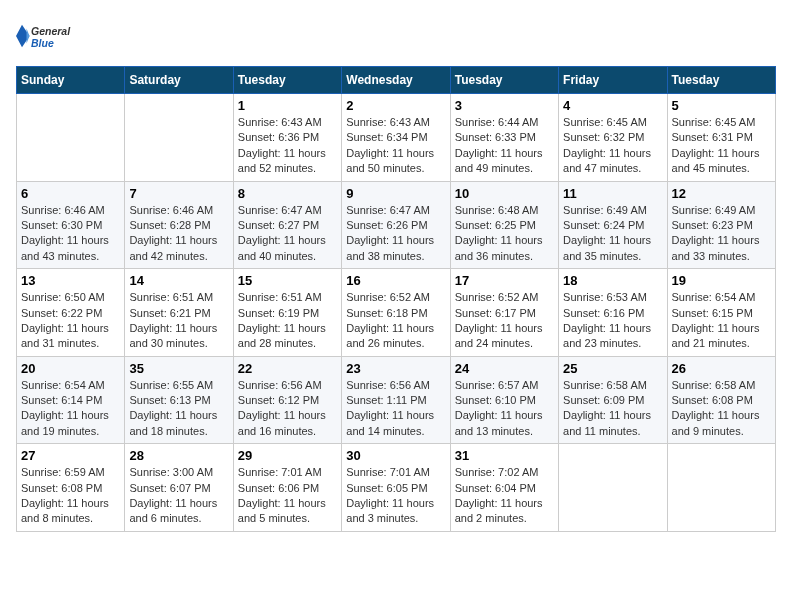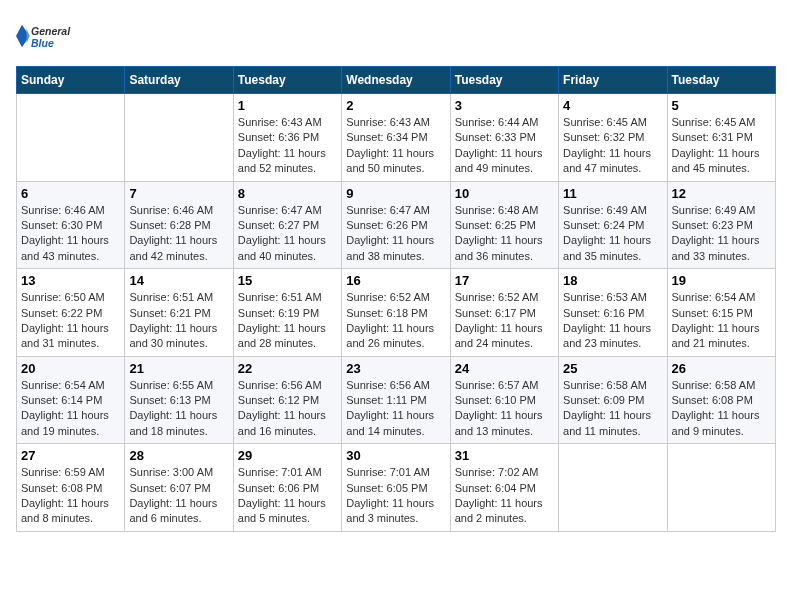--- a/index.html
+++ b/index.html
@@ -228,21 +228,21 @@
         </td>
       </tr>
       <tr>
         <td>
           <span class="day-num">20</span>
           <div class="day-info">Sunrise: 6:54 AM
 Sunset: 6:14 PM
 Daylight: 11 hours and 19 minutes.</div>
         </td>
         <td>
-          <span class="day-num">21</span>
+          <span class="day-num">35</span>
           <div class="day-info">Sunrise: 6:55 AM
 Sunset: 6:13 PM
 Daylight: 11 hours and 18 minutes.</div>
         </td>
         <td>
           <span class="day-num">22</span>
           <div class="day-info">Sunrise: 6:56 AM
 Sunset: 6:12 PM
 Daylight: 11 hours and 16 minutes.</div>
         </td>

